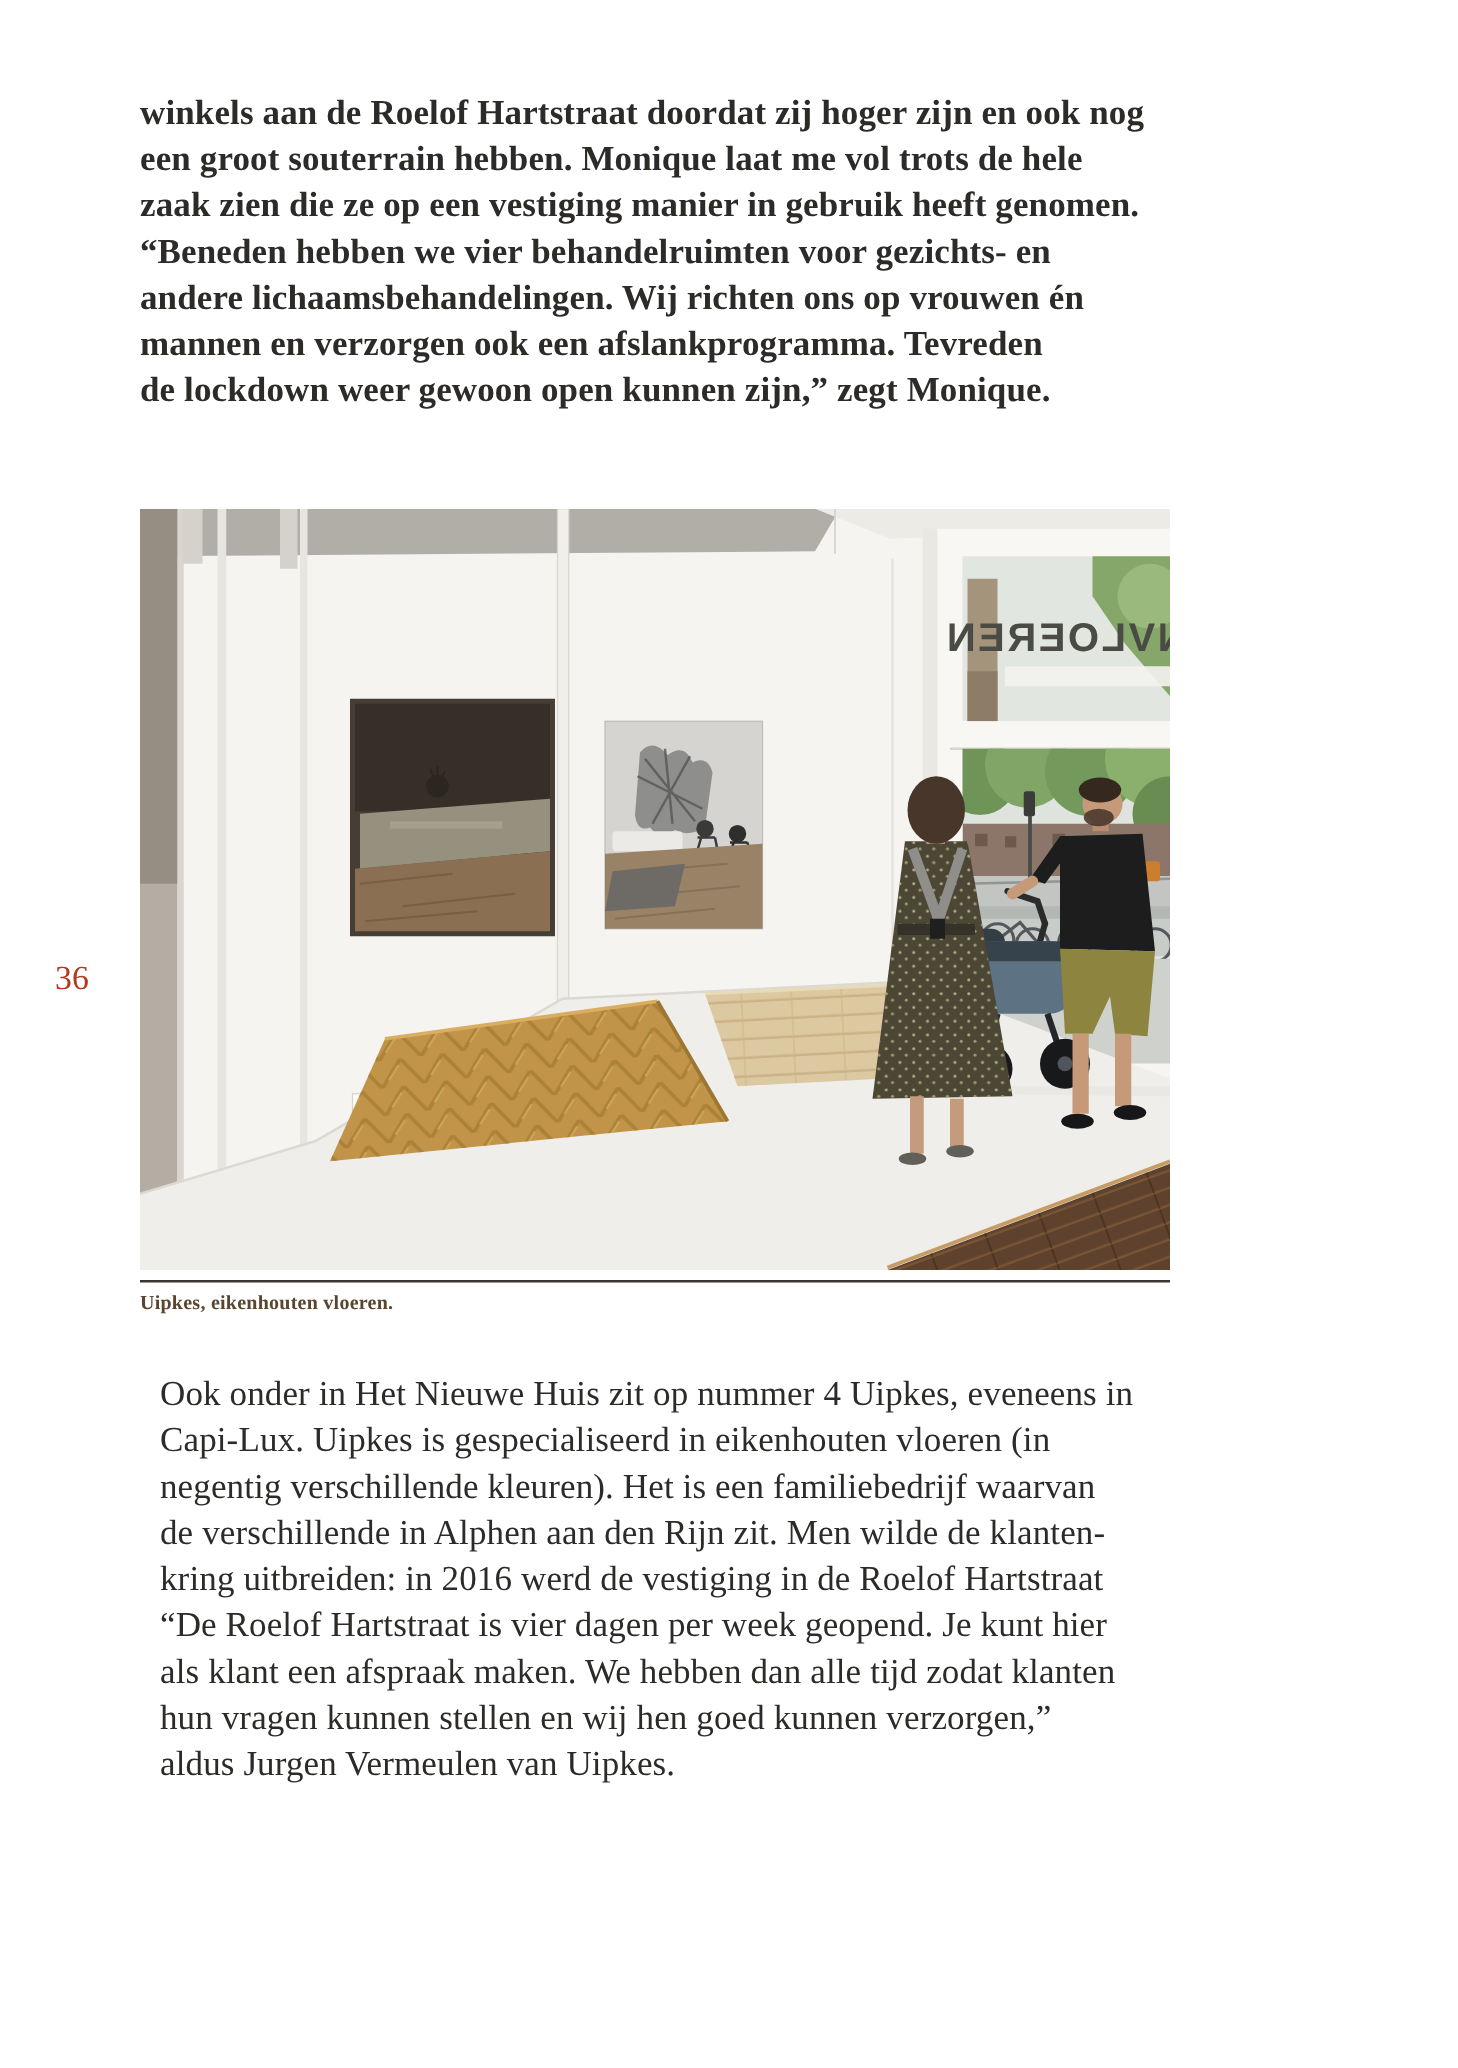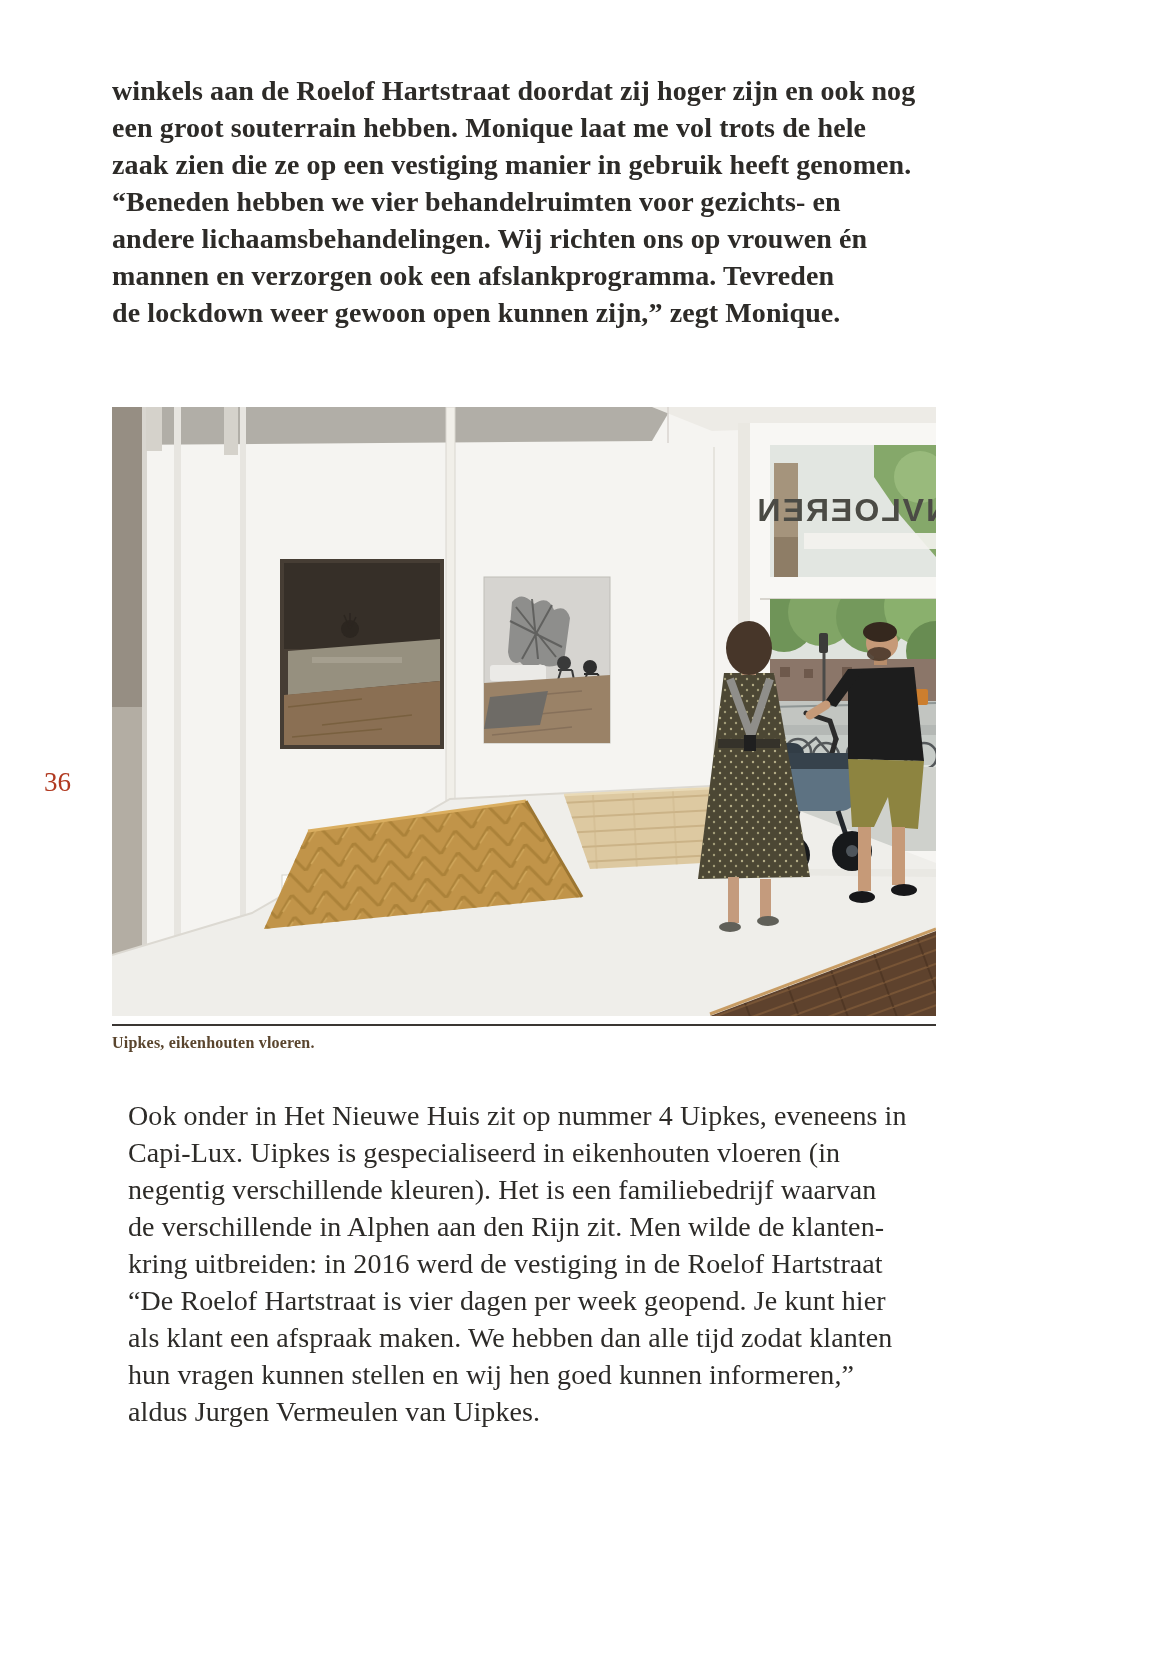--- a/index.html
+++ b/index.html
@@ -270,17 +270,17 @@
   <div class="caption">Uipkes, eikenhouten vloeren.</div>
 
   <div class="body-text para2">
     <div class="line">Ook onder in Het Nieuwe Huis zit op nummer 4 Uipkes, eveneens in</div>
     <div class="line">Capi-Lux. Uipkes is gespecialiseerd in eikenhouten vloeren (in</div>
     <div class="line">negentig verschillende kleuren). Het is een familiebedrijf waarvan</div>
     <div class="line">de verschillende in Alphen aan den Rijn zit. Men wilde de klanten-</div>
     <div class="line">kring uitbreiden: in 2016 werd de vestiging in de Roelof Hartstraat</div>
     <div class="line">“De Roelof Hartstraat is vier dagen per week geopend. Je kunt hier</div>
     <div class="line">als klant een afspraak maken. We hebben dan alle tijd zodat klanten</div>
-    <div class="line">hun vragen kunnen stellen en wij hen goed kunnen informeren,”</div>
+    <div class="line">hun vragen kunnen stellen en wij hen goed kunnen verzorgen,”</div>
     <div class="line">aldus Jurgen Vermeulen van Uipkes.</div>
   </div>
 
 </div>
 
 </body></html>

